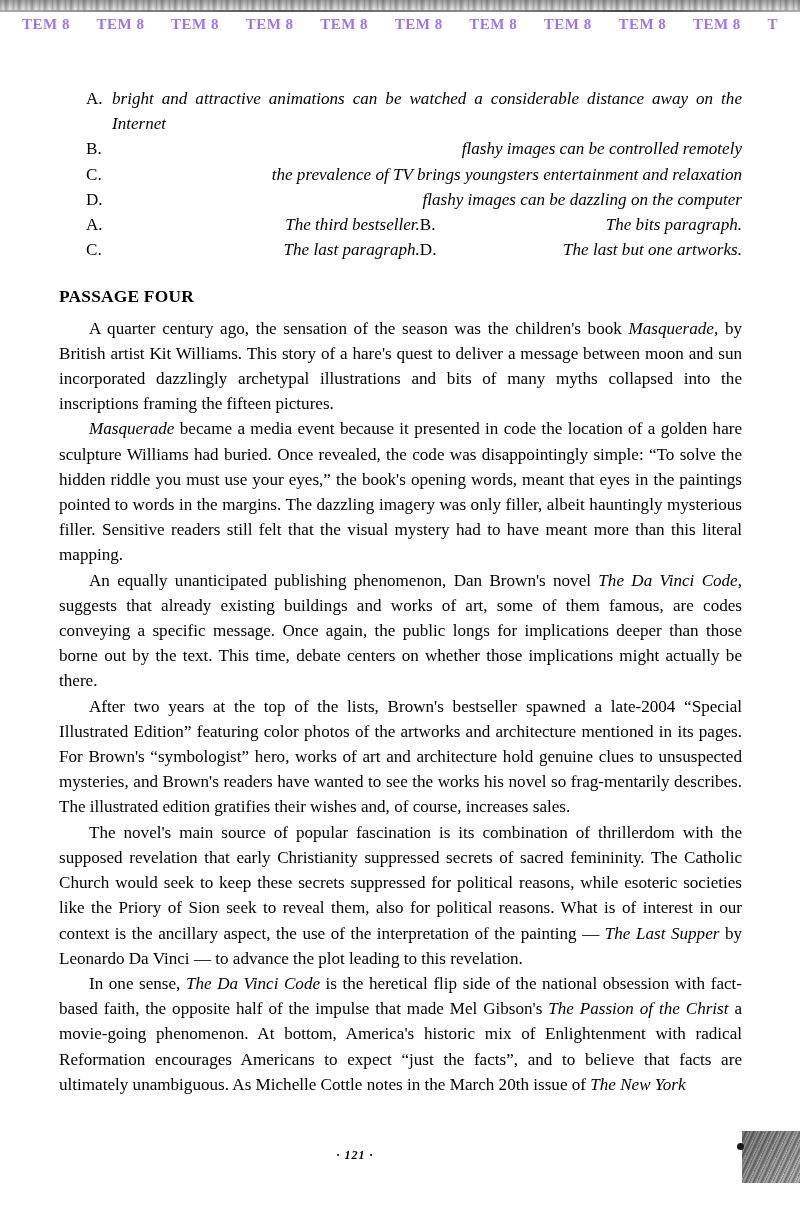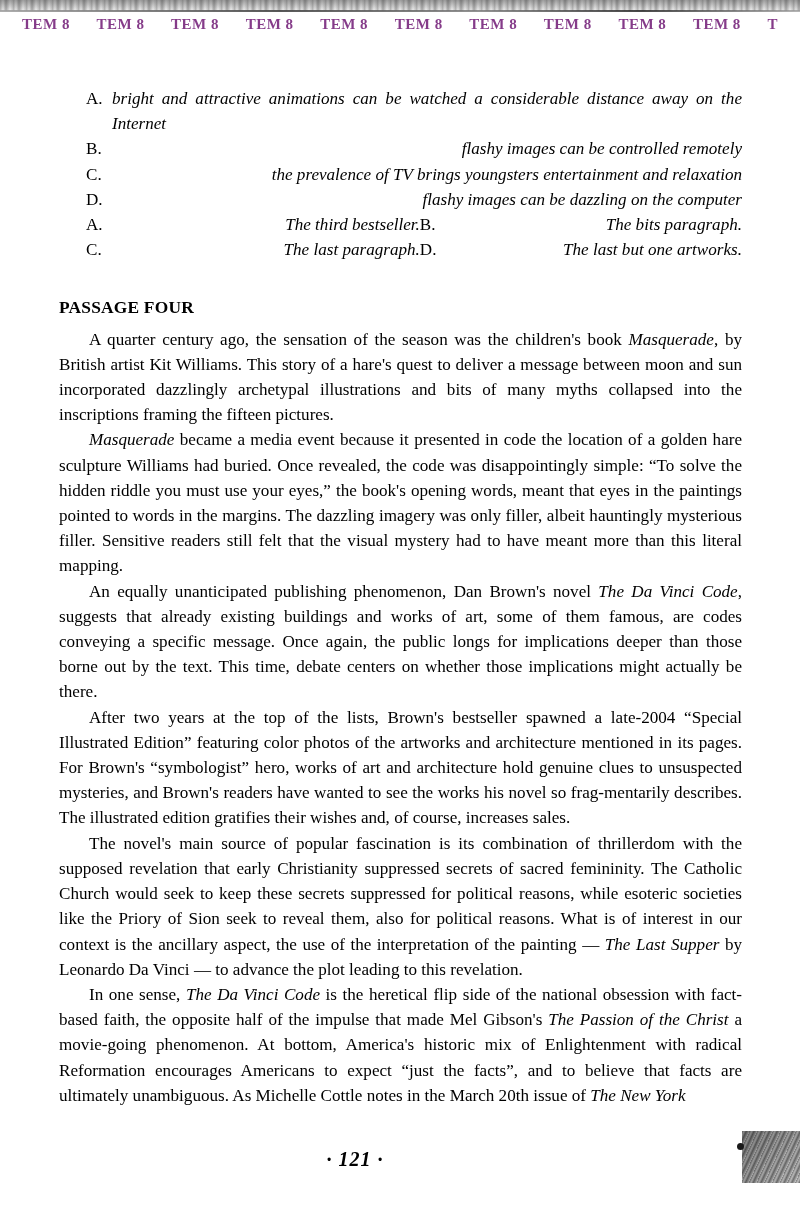--- a/index.html
+++ b/index.html
@@ -71,21 +71,21 @@
   .watermark-row {
     position: absolute;
     top: 16px;
     left: 0;
     width: 800px;
     height: 26px;
     display: flex;
     justify-content: space-between;
     padding: 0 22px;
     box-sizing: border-box;
-    color: #701a75;
+    color: #8b5cf6;
     font-size: 15px;
     letter-spacing: 0.5px;
     font-weight: bold;
     font-family: "Liberation Serif", "DejaVu Serif", serif;
     overflow: hidden;
     white-space: nowrap;
   }
   .watermark-row span {
     opacity: 0.85;
   }
@@ -147,21 +147,21 @@
     display: flex;
     align-items: flex-start;
   }
   .opt-col.left  { width: 342px; }
   .opt-col.right { width: 330px; }
 
   
   .passage-heading {
     font-weight: bold;
     font-size: 17.4px;
-    margin-top: 33px;
+    margin-top: 22px;
     margin-bottom: 6px;
     letter-spacing: 0.2px;
   }
 
   
   .para {
     text-align: justify;
     text-justify: inter-word;
     text-indent: 30px;
     margin: 0;
@@ -173,21 +173,21 @@
   .page-number {
     position: absolute;
     left: 0;
     top: 1148px;
     width: 800px;
     text-align: center;
     padding-right: 90px;
     box-sizing: border-box;
     font-weight: bold;
     font-style: italic;
-    font-size: 20px;
+    font-size: 12px;
     letter-spacing: 1px;
   }
 </style>
 </head>
 <body>
 
 <div class="scan-top-band"></div>
 <div class="scan-top-line"></div>
 
 <div class="watermark-row" id="watermark-row">

